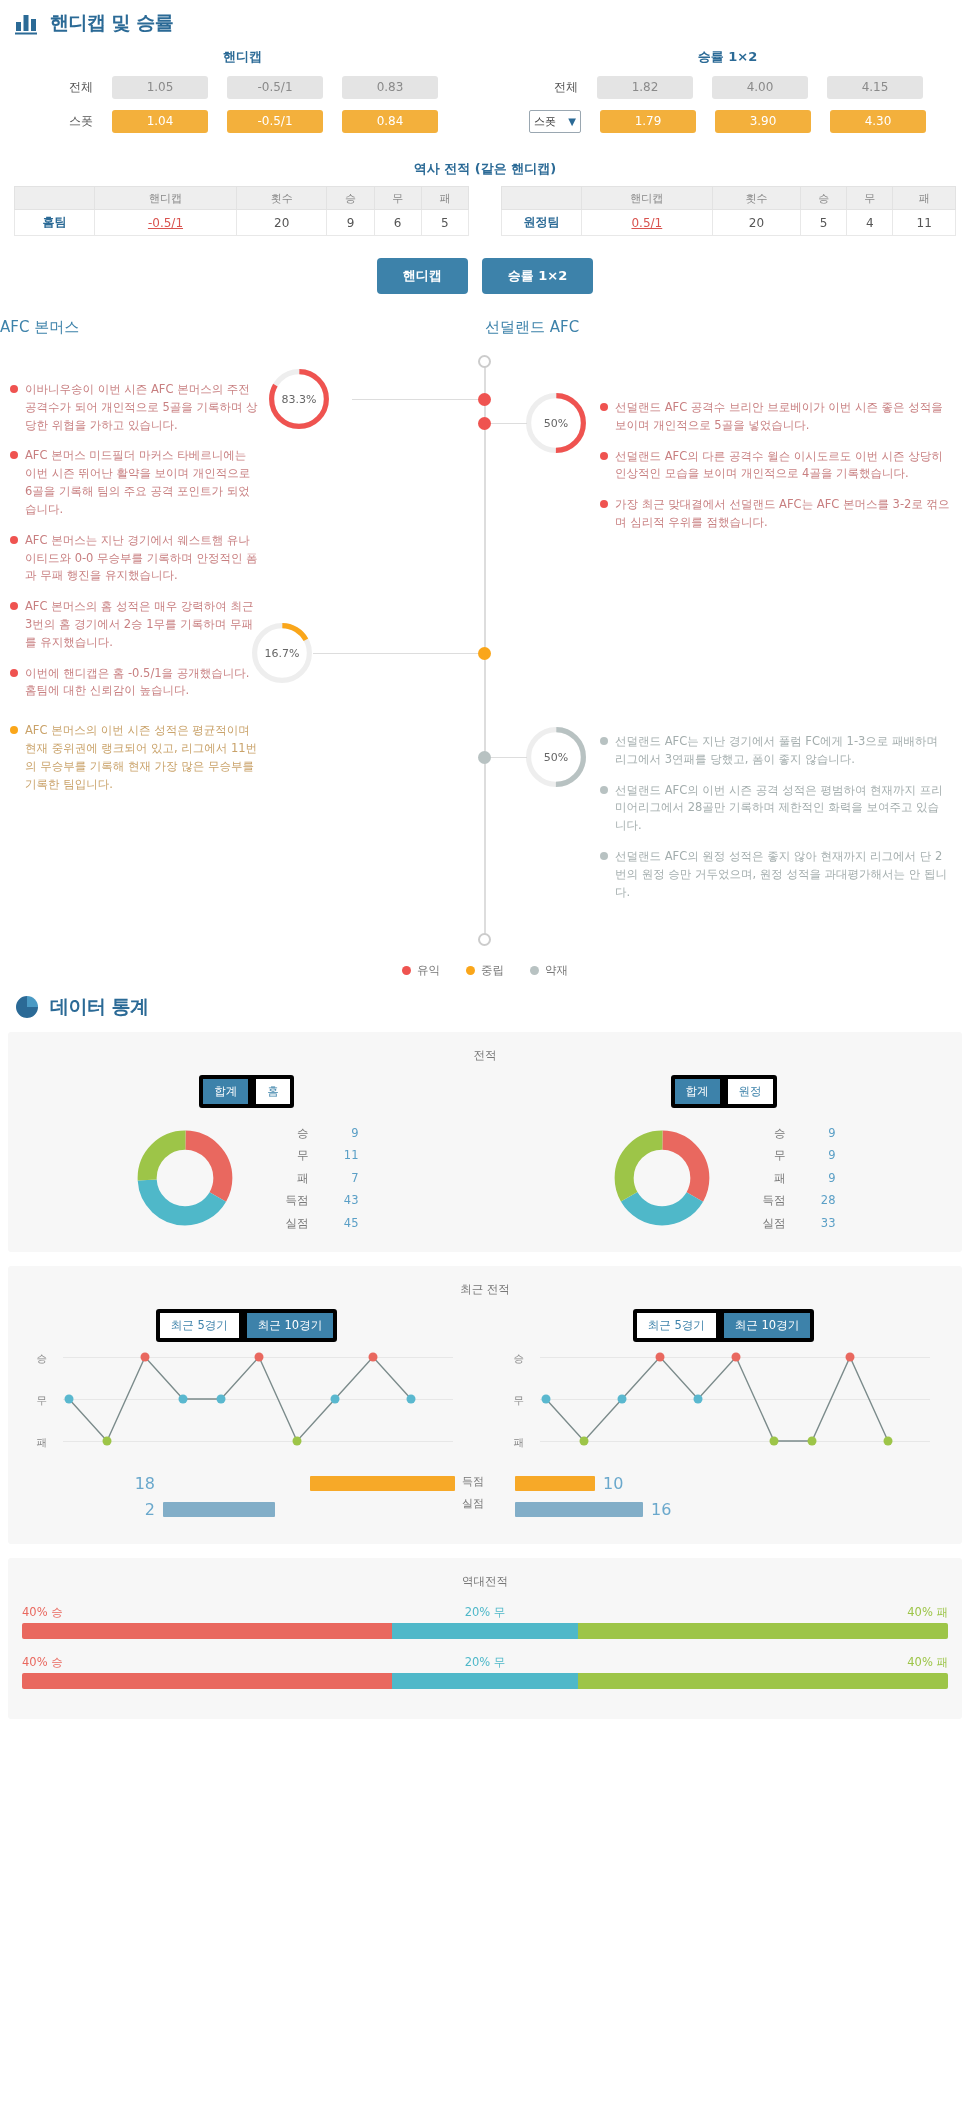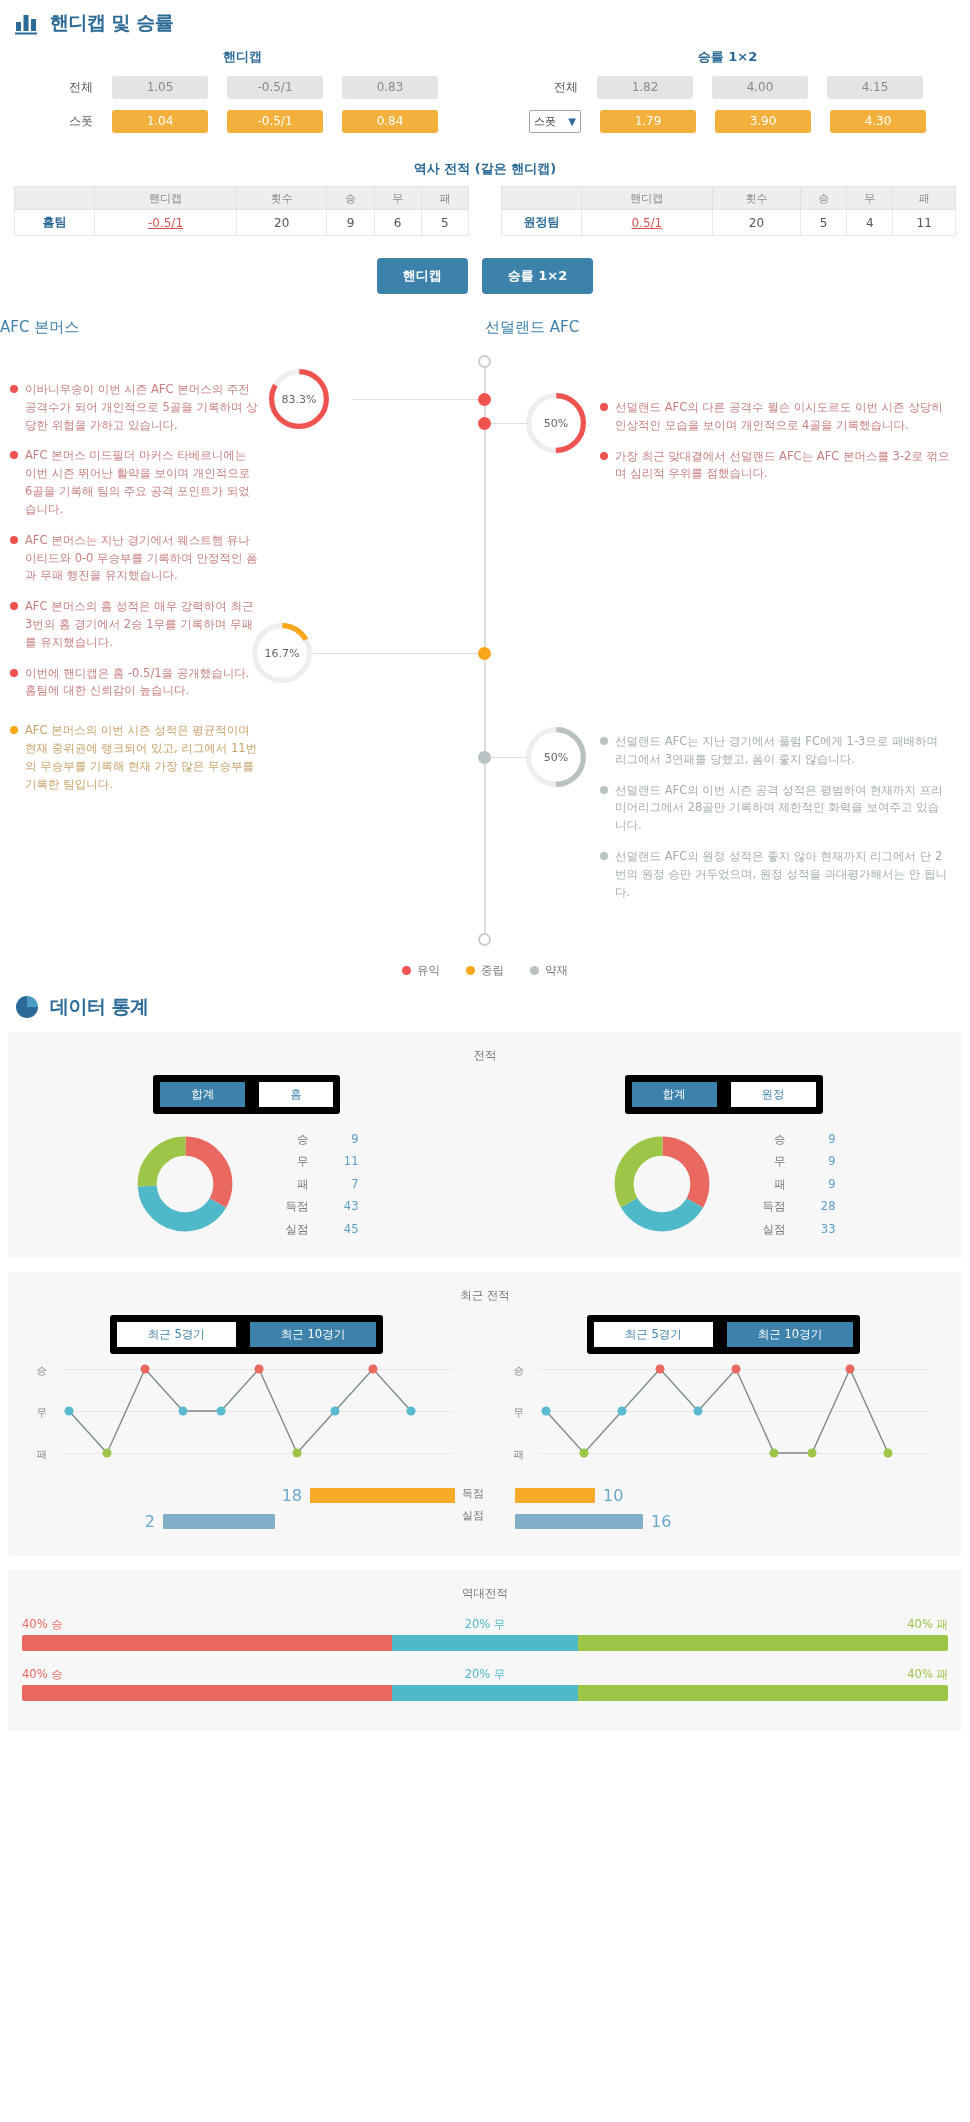--- a/index.html
+++ b/index.html
@@ -109,21 +109,21 @@
   .legend .li { display:flex; align-items:center; gap:6px; }
   .legend .sw { width: 9px; height: 9px; border-radius: 50%; }
 
   
   .panel { background: #f7f7f7; margin: 6px 8px 0 8px; border-radius: 3px; padding: 10px 0 18px 0; }
   .panel-title { text-align: center; font-size: 11.5px; color: #777; padding: 6px 0 12px 0; }
   .pair { display: flex; }
   .half { width: 477px; }
   .toggle { display:flex; justify-content:center; margin-bottom: 8px; }
   .tg {
-    font-size: 11.5px; padding: 5px 31px; border: 7px solid #000000; cursor: pointer;
+    font-size: 11.5px; padding: 5px 11px; border: 4px solid #000000; cursor: pointer;
     background: #fff; color: #3d82aa;
   }
   .tg.on { background: #3d82aa; color: #fff; }
   .tg:first-child { border-radius: 3px 0 0 3px; }
   .tg:last-child  { border-radius: 0 3px 3px 0; }
 
   .donut-row { display:flex; align-items:center; justify-content:center; gap: 40px; padding-top: 6px;}
   .stat-list { font-size: 11.5px; line-height: 1.95; }
   .stat-list .r { display:flex; gap: 24px; }
   .stat-list .k { width: 34px; text-align: right; color: #777; }
@@ -330,20 +330,24 @@
           </div>
         <div class="item" style="margin-top:22px;">
             <span class="dot amber"></span>
             <span class="txt amber">AFC 본머스의 이번 시즌 성적은 평균적이며 현재 중위권에 랭크되어 있고, 리그에서 11번의 무승부를 기록해 현재 가장 많은 무승부를 기록한 팀입니다.</span>
           </div>
       </div>
 
       <div class="bullets" style="left:600px; width:350px; top:48px;">
         <div class="item">
             <span class="dot red"></span>
+            <span class="txt red">선덜랜드 AFC 공격수 브리안 브로베이가 이번 시즌 좋은 성적을 보이며 개인적으로 5골을 넣었습니다.</span>
+          </div>
+        <div class="item">
+            <span class="dot red"></span>
             <span class="txt red">선덜랜드 AFC의 다른 공격수 윌슨 이시도르도 이번 시즌 상당히 인상적인 모습을 보이며 개인적으로 4골을 기록했습니다.</span>
           </div>
         <div class="item">
             <span class="dot red"></span>
             <span class="txt red">가장 최근 맞대결에서 선덜랜드 AFC는 AFC 본머스를 3-2로 꺾으며 심리적 우위를 점했습니다.</span>
           </div>
       </div>
 
       <div class="bullets" style="left:600px; width:350px; top:382px;">
         <div class="item">
@@ -519,21 +523,21 @@
             <circle cx="272" cy="91" r="4.5" fill="#9dc548"></circle>
             <circle cx="310" cy="7" r="4.5" fill="#e9685f"></circle>
             <circle cx="348" cy="91" r="4.5" fill="#9dc548"></circle>
           </svg>
         </div>
       </div>
     </div>
 
     <div style="display:flex;justify-content:center;align-items:flex-start;margin-top:14px;">
       <div style="width:330px;">
-        <div class="bar-line" style="justify-content:flex-end;">
+        <div class="bar-line" style="justify-content:space-between;">
           <span class="bar-num">18</span>
           <span class="bar amber" style="width:145px"></span>
         </div>
         <div class="bar-line" style="justify-content:flex-start;">
           <span class="bar-num">2</span>
           <span class="bar blue" style="width:112px"></span>
         </div>
       </div>
       <div style="width:60px;text-align:center;">
         <div style="height:22px;line-height:15px;" class="mid-lab">득점</div>

